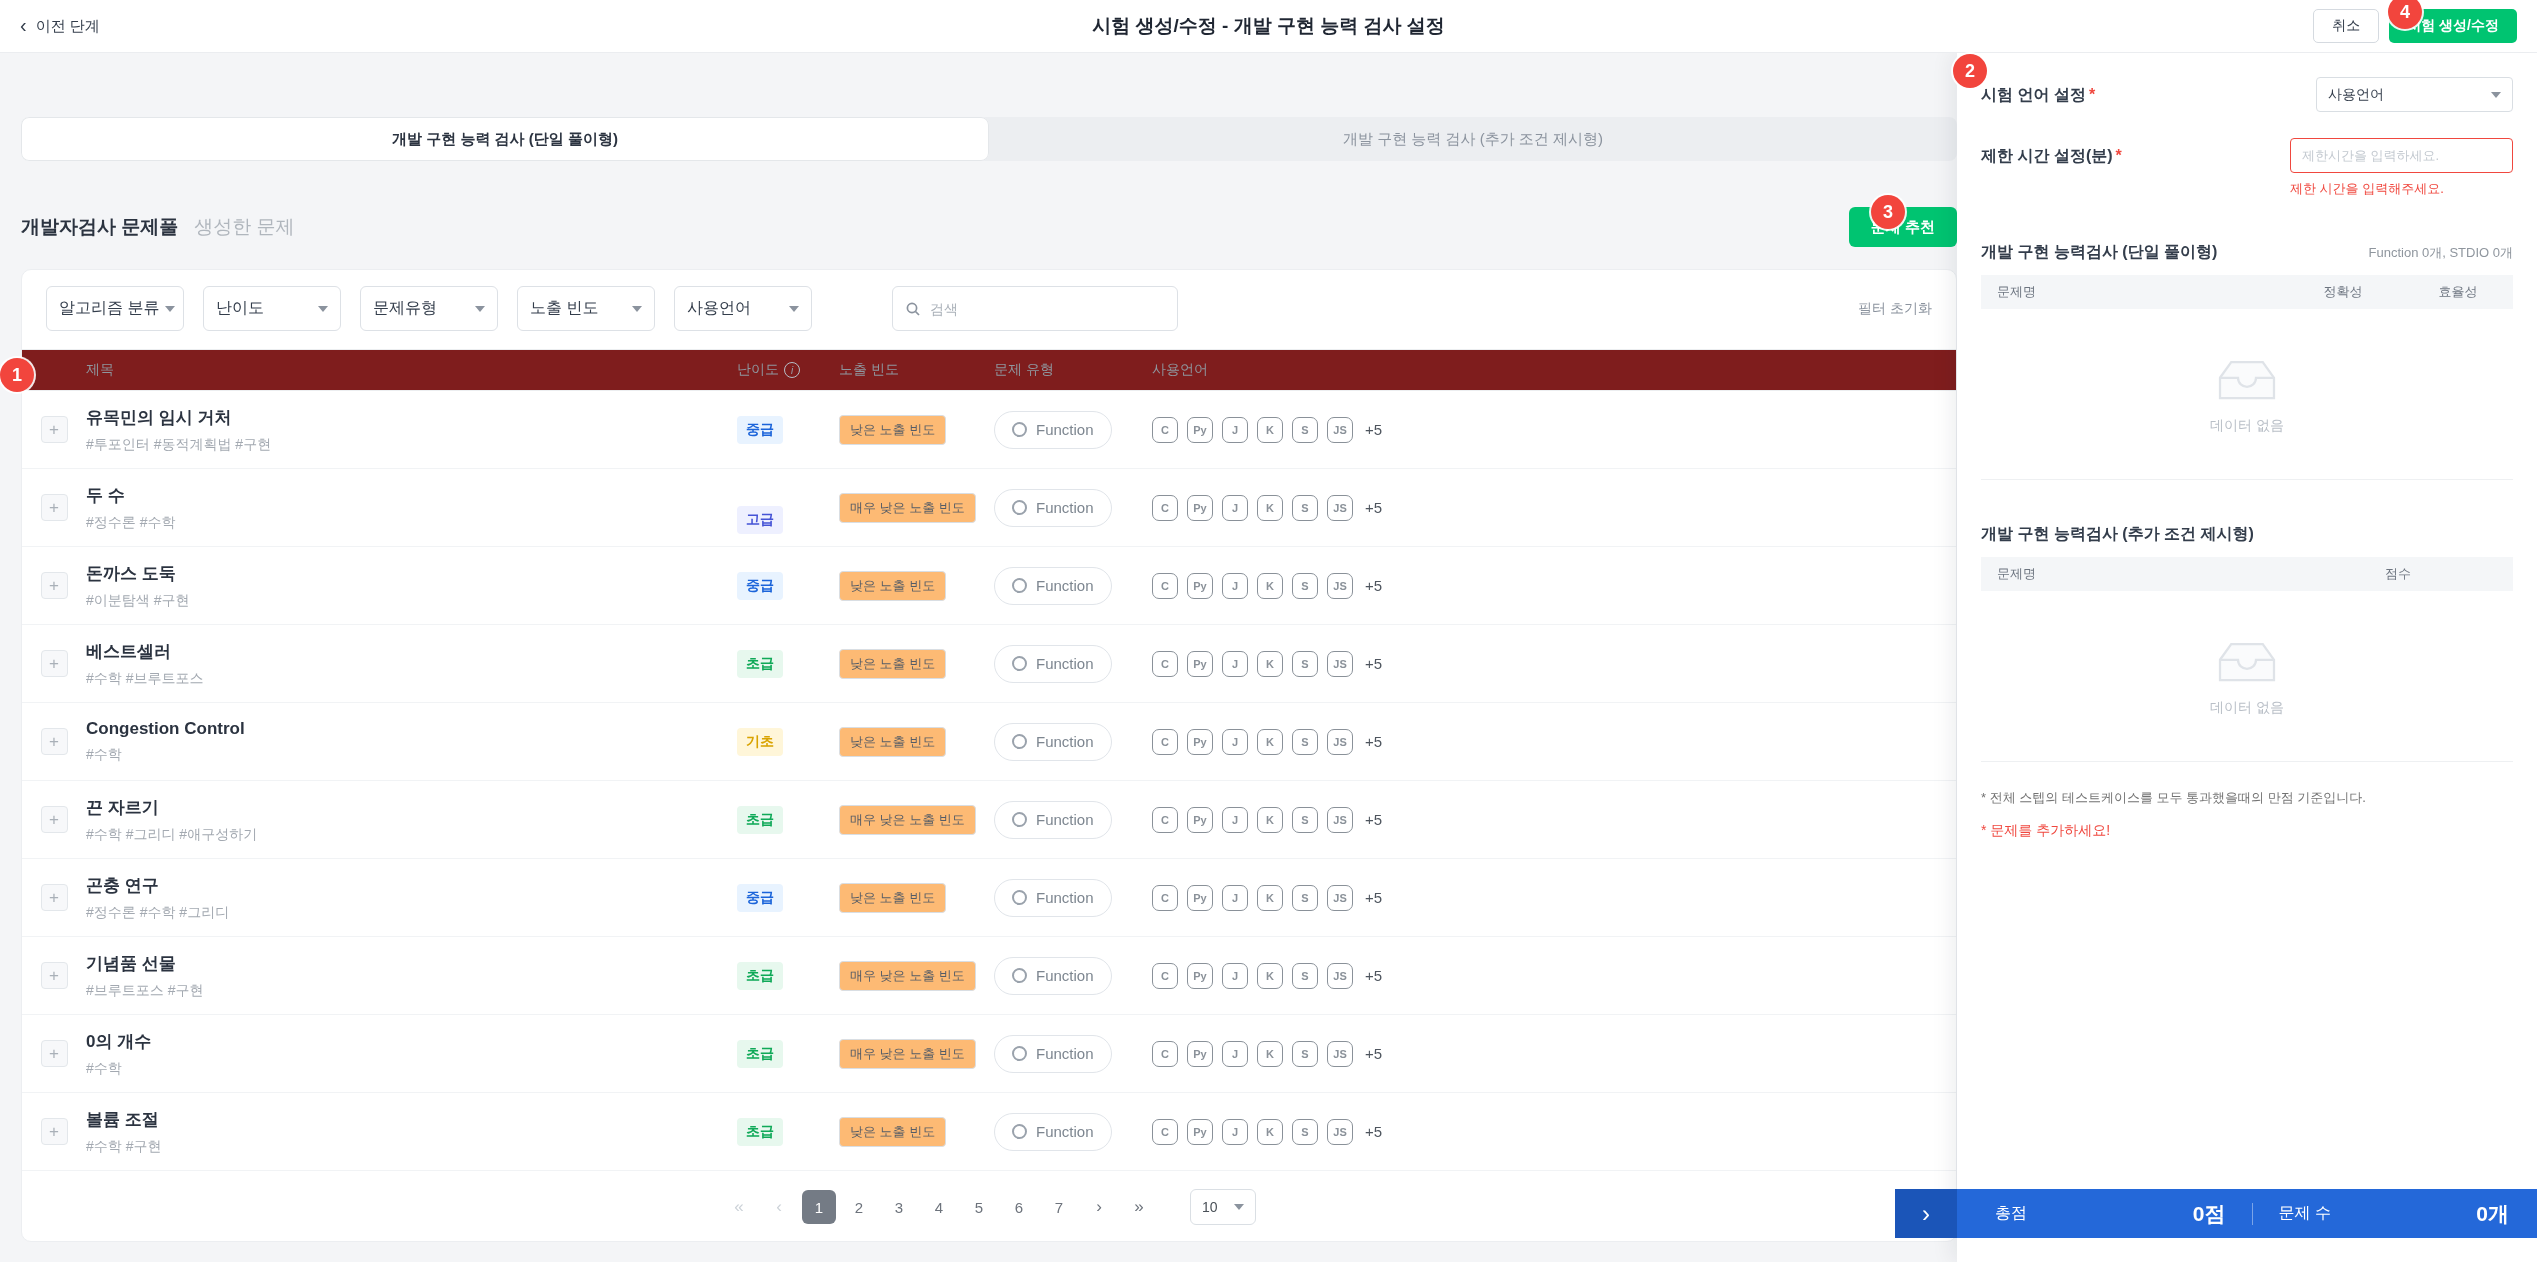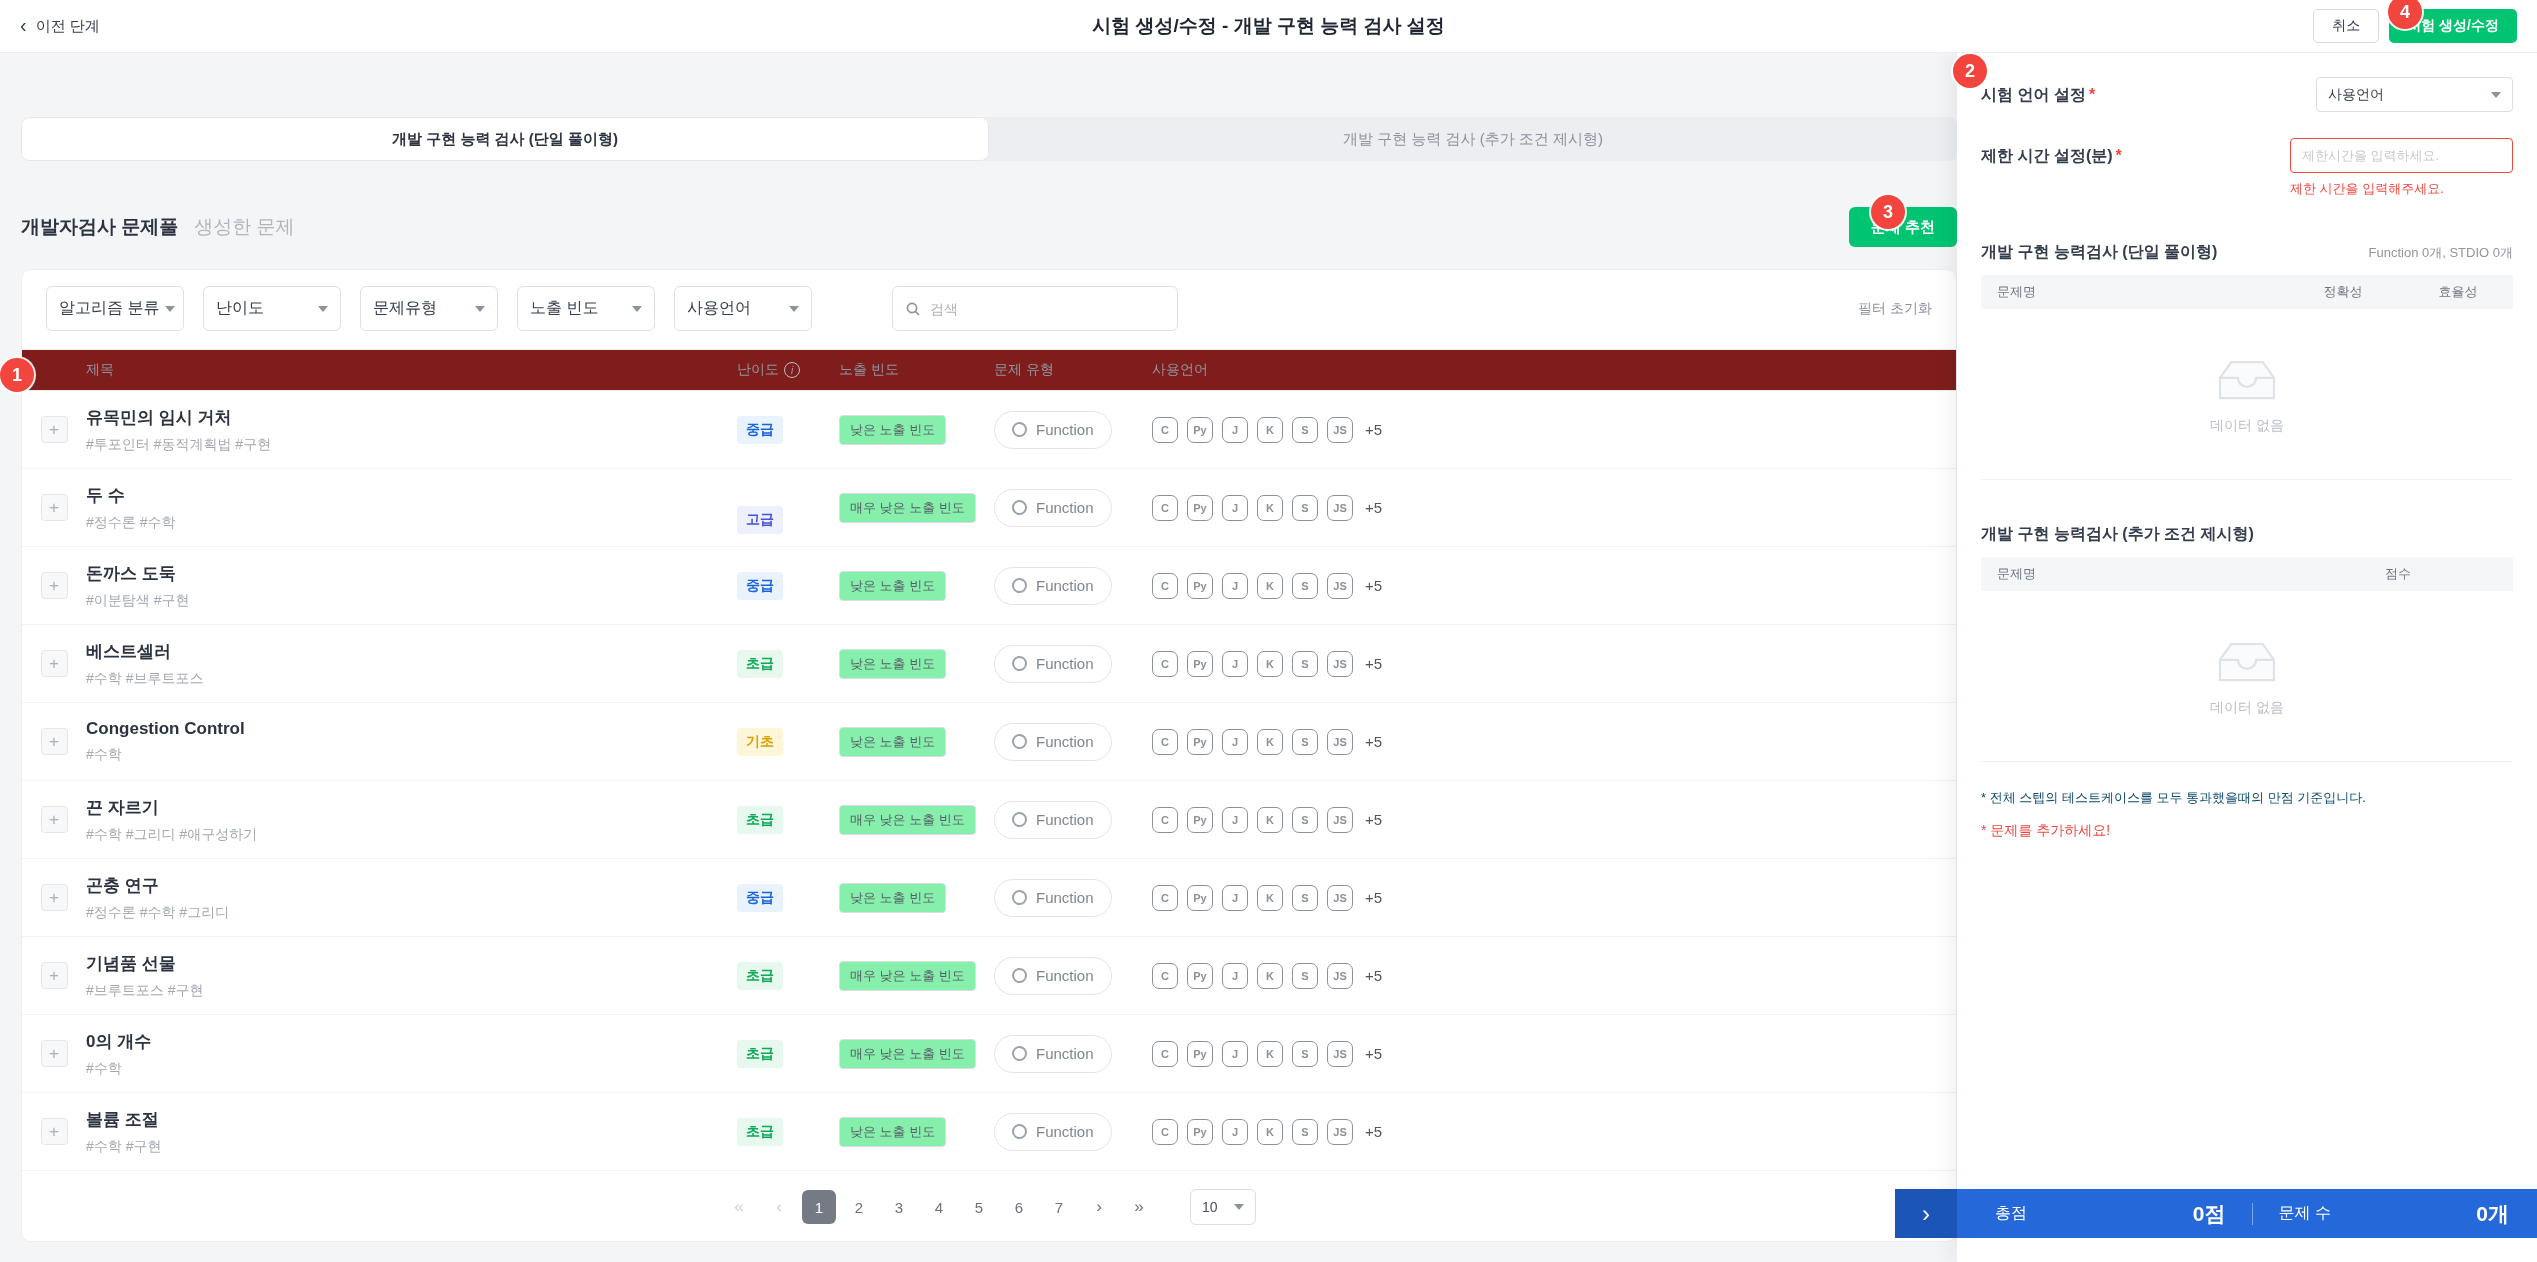--- a/index.html
+++ b/index.html
@@ -60,21 +60,21 @@
   .plus-btn { width:27px; height:27px; border:1px solid #e3e7eb; background:#f7f8fa; border-radius:4px;
               color:#a9b0b8; font-size:17px; line-height:1; cursor:pointer; font-family:inherit; }
   .rowtitle { font-size:17px; font-weight:bold; color:#2b3340; }
   .rowtags { margin-top:7px; font-size:14px; color:#a3a9b1; }
   .lv { display:inline-block; padding:5px 9px; border-radius:4px; font-size:14px; font-weight:bold; }
   .lv-mid   { background:#e8f3ff; color:#1b64da; }
   .lv-high  { background:#eef0ff; color:#4553d6;margin-top:24px; }
   .lv-low   { background:#e7f8ee; color:#0fa958; }
   .lv-basic { background:#fff6d9; color:#d9a300; }
   .freq { display:inline-block; padding:5px 10px; border:1px solid #d9dee3; border-radius:4px; font-size:13px;
-          color:#555c66; background:#86efac; white-space:nowrap; }
+          color:#555c66; background:#fdba74; white-space:nowrap; }
   .ftype { display:inline-flex; align-items:center; gap:9px; height:38px; padding:0 17px; border:1px solid #e1e5ea;
            border-radius:20px; font-size:15px; color:#7d8690; background:#fff; }
   .ring { width:15px; height:15px; border:2px solid #9aa2ac; border-radius:50%; flex:none; }
   .langs { display:flex; align-items:center; gap:9px; }
   .lang { width:26px; height:26px; border:1.5px solid #8a9199; border-radius:7px; display:inline-flex;
           align-items:center; justify-content:center; font-size:11px; font-weight:bold; color:#8a9199; }
   .extra { font-size:15px; color:#4e555e; margin-left:3px; }
 
   
   .pagination { display:flex; align-items:center; justify-content:center; gap:6px; padding:18px 0 16px; }
@@ -107,21 +107,21 @@
   .sec-head h3 { font-size:16px; font-weight:bold; color:#333d4b; }
   .sec-head .meta { font-size:13px; color:#8f969e; }
   .mini { margin-top:12px; border-bottom:1px solid #eef0f2; }
   .mini-head { display:grid; height:34px; align-items:center; background:#f4f6f8; font-size:13px; color:#6d7580; }
   .mini-head.c3 { grid-template-columns:1fr 120px 110px; }
   .mini-head.c2 { grid-template-columns:1fr 230px; }
   .mini-head span:first-child { padding-left:16px; text-align:left; }
   .mini-head span { text-align:center; }
   .mini-empty { height:170px; display:flex; flex-direction:column; align-items:center; justify-content:center; gap:10px; }
   .mini-empty .txt { font-size:14px; color:#b9bfc7; }
-  .note { margin-top:26px; font-size:13px; color:#0c4a6e; line-height:1.5; }
+  .note { margin-top:26px; font-size:13px; color:#737373; line-height:1.5; }
   .warn { margin-top:14px; font-size:14px; color:#f0483f; }
 
   .summary { position:absolute; left:0; right:0; bottom:24px; height:49px; background:#2468d9;
              display:flex; align-items:center; color:#fff; padding:0 28px 0 38px; }
   .handle { position:absolute; left:-62px; top:0; width:62px; height:49px; background:#1b55b8; color:#fff;
             border:none; font-size:24px; display:flex; align-items:center; justify-content:center;
             cursor:pointer; font-family:inherit; }
   .sgroup { flex:1; display:flex; align-items:center; justify-content:space-between; }
   .sgroup .lbl { font-size:16px; }
   .sgroup .val { font-size:21px; font-weight:bold; }

